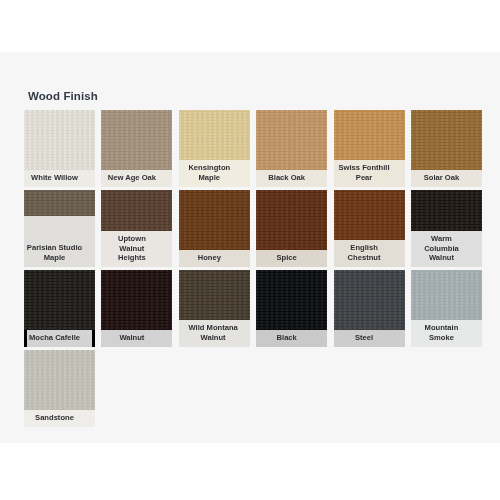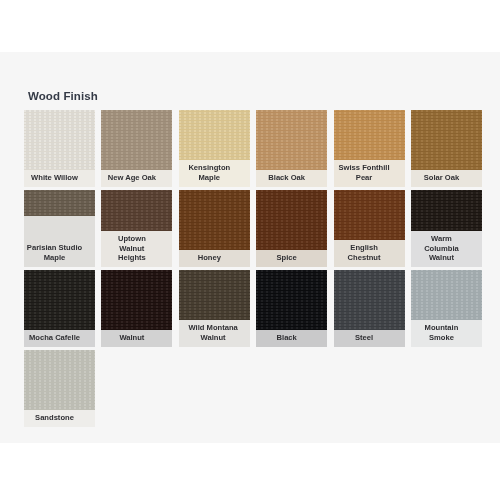--- a/index.html
+++ b/index.html
@@ -162,21 +162,21 @@
       <div class="card" style="background: #15803d;">
         <div class="swatch" style="background-color: rgb(36, 29, 24); background-image: repeating-linear-gradient(0deg, rgb(27, 21, 17) 0px, rgb(27, 21, 17) 1px, rgba(255, 255, 255, 0) 1px, rgba(255, 255, 255, 0) 3px), repeating-linear-gradient(90deg, rgba(255, 255, 255, 0.06) 0px, rgba(255, 255, 255, 0.06) 2px, rgba(0, 0, 0, 0.05) 2px, rgba(0, 0, 0, 0.05) 5px);"></div>
         <div class="caption cap3" style="background: rgb(222, 222, 223);">
           <div>
             <div>Warm</div>
             <div>Columbia</div>
             <div>Walnut</div>
           </div>
         </div>
       </div>
-      <div class="card" style="background: #000000;">
+      <div class="card" style="background: #000000; align-items: center;">
         <div class="swatch" style="background-color: rgb(37, 35, 31); background-image: repeating-linear-gradient(0deg, rgb(28, 26, 23) 0px, rgb(28, 26, 23) 1px, rgba(255, 255, 255, 0) 1px, rgba(255, 255, 255, 0) 3px), repeating-linear-gradient(90deg, rgba(255, 255, 255, 0.06) 0px, rgba(255, 255, 255, 0.06) 2px, rgba(0, 0, 0, 0.05) 2px, rgba(0, 0, 0, 0.05) 5px);"></div>
         <div class="caption cap1" style="background: rgb(211, 211, 212);">
           <div>
             <div>Mocha Cafelle</div>
           </div>
         </div>
       </div>
       <div class="card" style="background: rgb(210, 210, 210);">
         <div class="swatch" style="background-color: rgb(36, 21, 19); background-image: repeating-linear-gradient(0deg, rgb(27, 15, 13) 0px, rgb(27, 15, 13) 1px, rgba(255, 255, 255, 0) 1px, rgba(255, 255, 255, 0) 3px), repeating-linear-gradient(90deg, rgba(255, 255, 255, 0.06) 0px, rgba(255, 255, 255, 0.06) 2px, rgba(0, 0, 0, 0.05) 2px, rgba(0, 0, 0, 0.05) 5px);"></div>
         <div class="caption cap1" style="background: rgb(210, 210, 210);">

